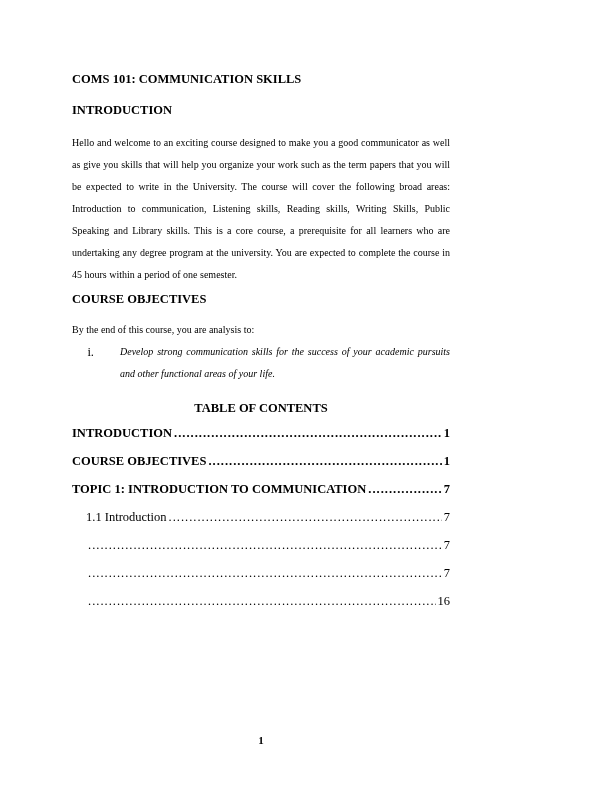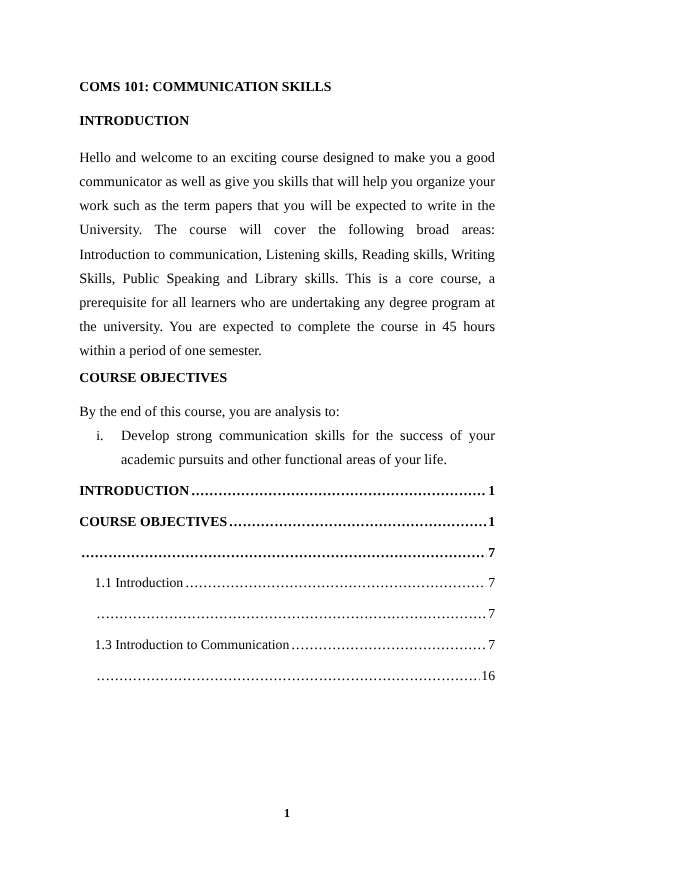--- a/index.html
+++ b/index.html
@@ -15,30 +15,30 @@
     padding: 72px 72px 0 72px;
     background: #fff;
     overflow: hidden;
   }
   .heading {
     font-size: 12.5px; font-weight: bold; line-height: 15px;
   }
   .doc-title { margin-bottom: 16px; }
   .intro-heading { margin-bottom: 14px; }
   .body-text {
-    font-size: 13px; line-height: 22px; text-align: justify;
+    font-size: 10px; line-height: 22px; text-align: justify;
   }
   .objectives-heading { margin-top: 6px; margin-bottom: 12px; }
   .objectives-lead { text-align: left; }
   .obj-item { display: flex; }
   .obj-num {
     flex: none; width: 22px; text-align: right;
     font-size: 12.5px; line-height: 22px;
   }
-  .obj-text { flex: 1; margin-left: 16px; }
+  .obj-text { flex: 1; margin-left: 26px; font-style: italic; }
   .toc-heading {
     margin-top: 16px; text-align: center;
   }
   .toc { margin-top: 8px; }
   .toc-line {
     display: flex; align-items: baseline;
     font-size: 12.5px; line-height: 18px;
     margin-bottom: 10px;
   }
   .toc-line.bold { font-weight: bold; }
@@ -74,53 +74,54 @@
 
   <p class="body-text objectives-lead">By the end of this course, you are analysis to:</p>
 
   <div>
     <div class="obj-item">
       <span class="obj-num">i.</span>
       <span class="obj-text body-text">Develop strong communication skills for the success of your academic pursuits and other functional areas of your life.</span>
     </div>
   </div>
 
+  <div class="heading toc-heading">TABLE OF CONTENTS</div>
 
   <div class="toc">
 
     <div class="toc-line bold">
       <span class="toc-label">INTRODUCTION</span>
       <span class="toc-dots"></span>
       <span class="toc-page">1</span>
     </div>
 
     <div class="toc-line bold">
       <span class="toc-label">COURSE OBJECTIVES </span>
       <span class="toc-dots"></span>
       <span class="toc-page">1</span>
     </div>
 
     <div class="toc-line bold">
+      <span class="toc-label">TOPIC 1: INTRODUCTION TO COMMUNICATION </span>
       <span class="toc-dots"></span>
       <span class="toc-page">7</span>
     </div>
 
     <div class="toc-line level1">
       <span class="toc-label">1.1 Introduction </span>
       <span class="toc-dots"></span>
       <span class="toc-page">7</span>
     </div>
 
     <div class="toc-line level1">
       <span class="toc-dots"></span>
       <span class="toc-page">7</span>
     </div>
 
     <div class="toc-line level1">
-      <span class="toc-label">1.3 Introduction to Communication </span>
       <span class="toc-dots"></span>
       <span class="toc-page">7</span>
     </div>
 
     <div class="toc-line level1">
       <span class="toc-dots"></span>
       <span class="toc-page">16</span>
     </div>
 
   </div>

